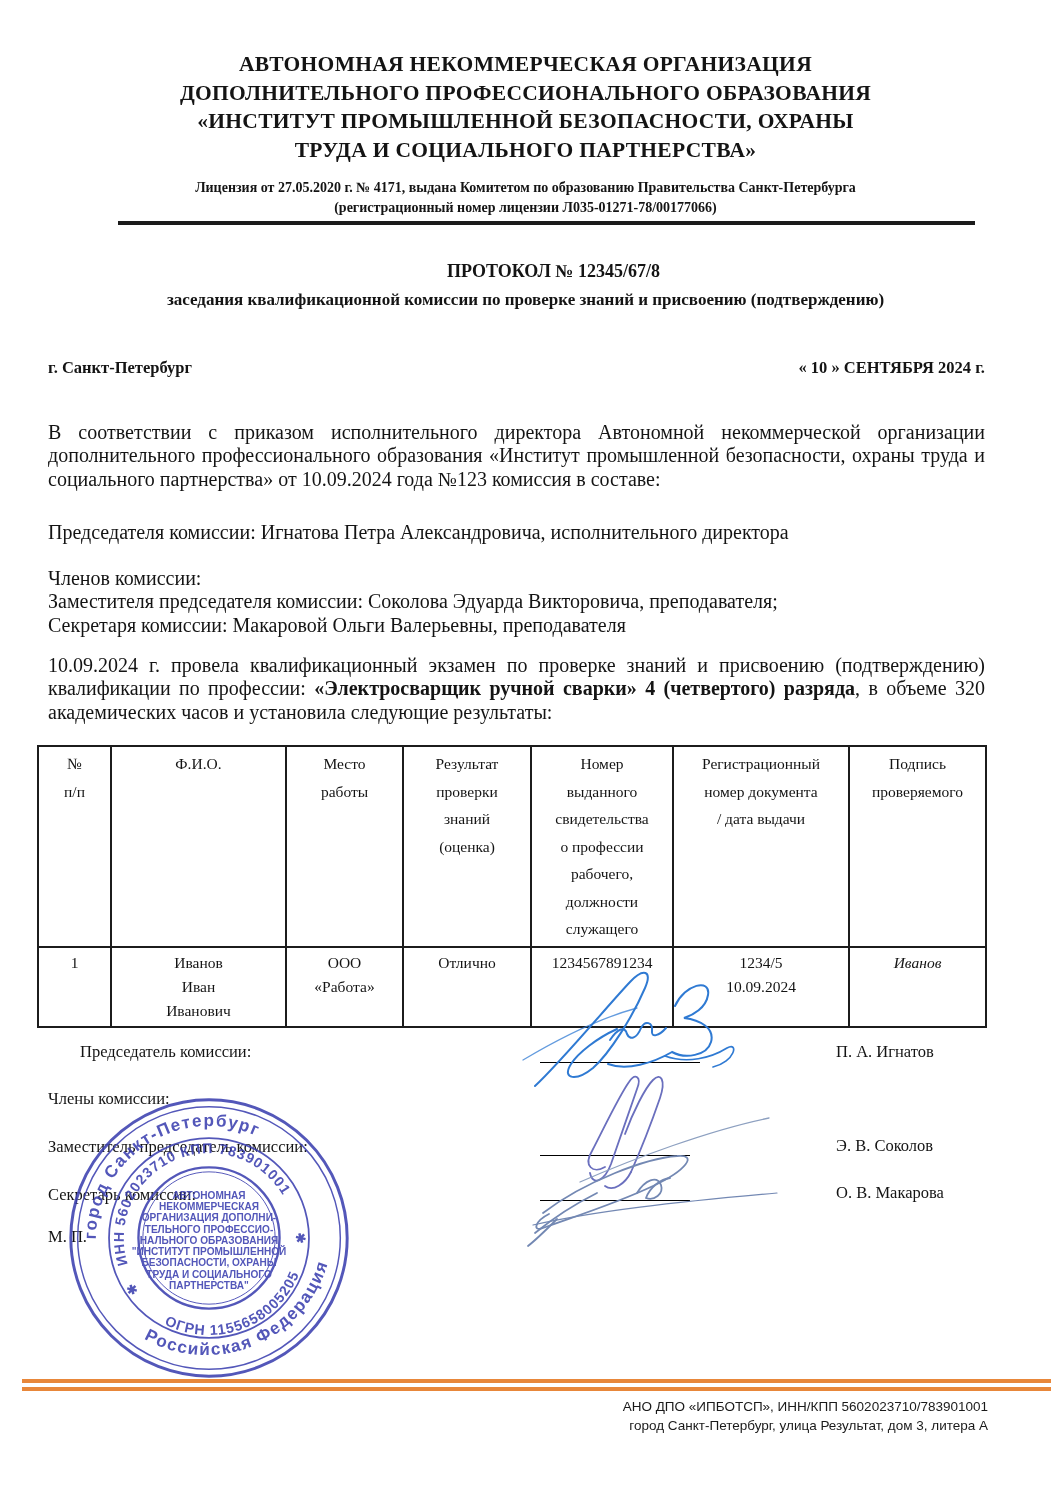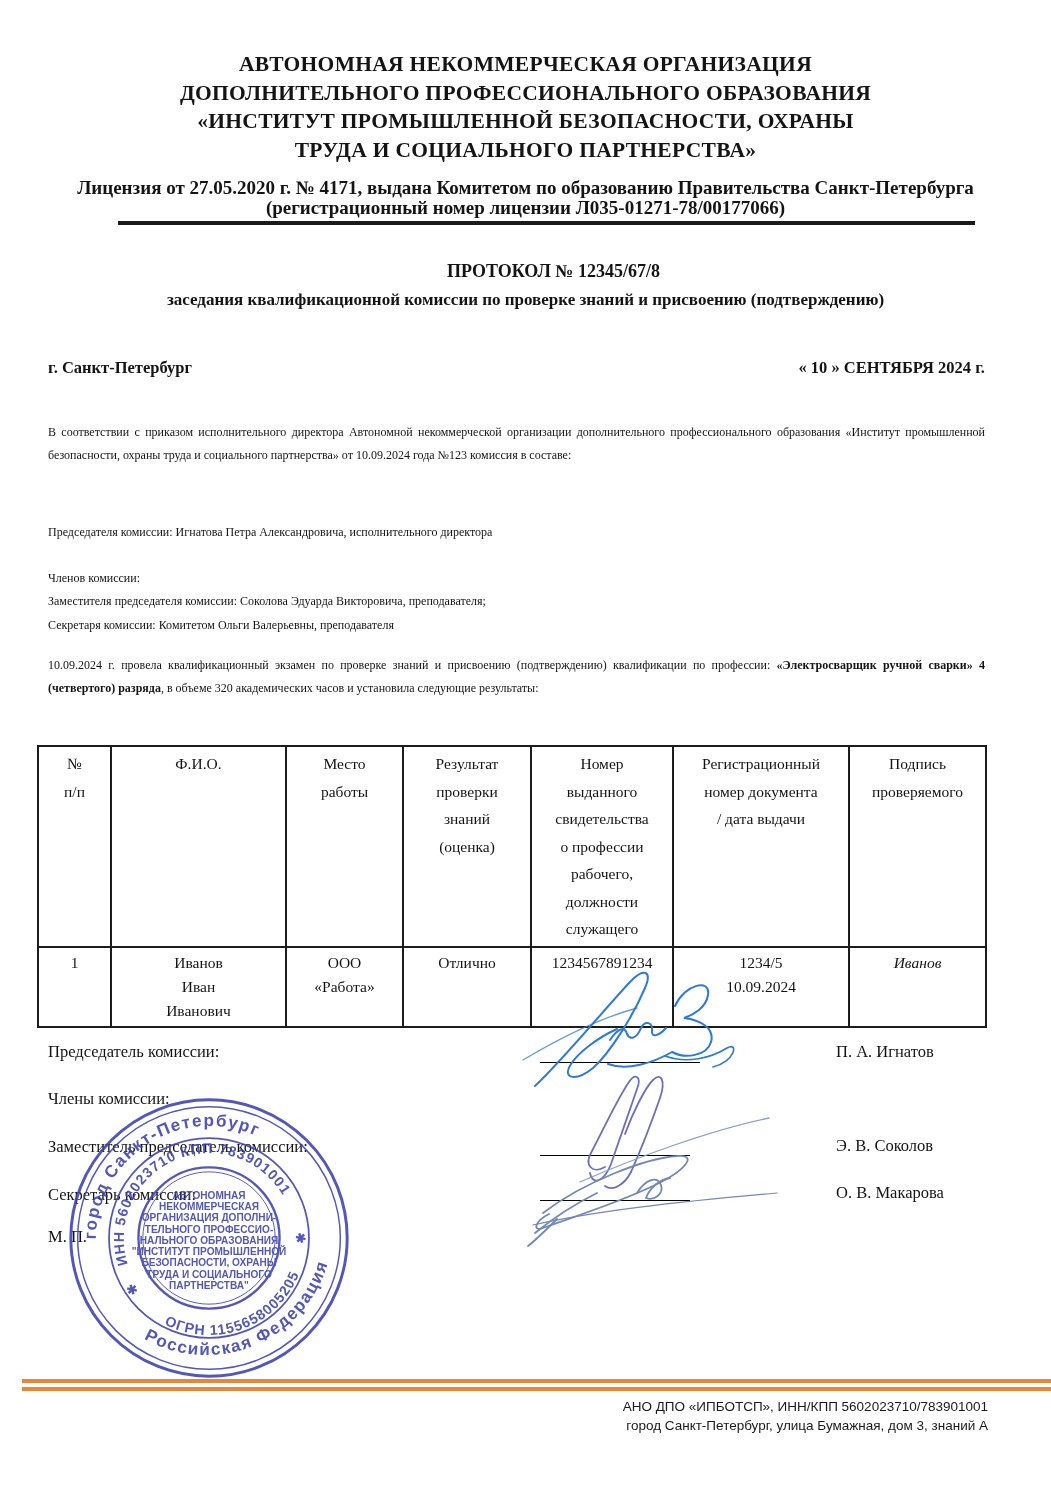--- a/index.html
+++ b/index.html
@@ -2,30 +2,30 @@
 <html lang="ru"><head>
 <meta charset="utf-8">
 <style>
   * { margin:0; padding:0; box-sizing:border-box; }
   html,body { background:#ffffff; }
   body { width:1051px; height:1500px; position:relative; font-family:"Liberation Serif", serif; color:#141414; }
   .page { position:absolute; inset:0; width:1051px; height:1500px; background:#fff; overflow:hidden; }
 
   
   .org-header { position:absolute; top:50px; left:0; width:100%; text-align:center; font-weight:bold; font-size:21.5px; line-height:28.5px; letter-spacing:.3px; }
-  .license-block { position:absolute; top:178px; left:0; width:100%; text-align:center; font-weight:bold; font-size:19px; line-height:20px; }
+  .license-block { position:absolute; top:178px; left:0; width:100%; text-align:center; font-weight:bold; font-size:14px; line-height:20px; }
   .header-rule { position:absolute; top:221px; left:118px; width:857px; height:3px; border-top:3px solid #1b1b1b; border-bottom:1px solid #1b1b1b; }
 
   
   .protocol-title { position:absolute; top:261px; left:0; width:100%; text-align:center; font-weight:bold; font-size:18px;margin-left:28px; }
   .protocol-subtitle { position:absolute; top:287px; left:0; width:100%; text-align:center; font-weight:bold; font-size:17px; line-height:25.5px; }
   .city-date-row { position:absolute; top:358px; left:48px; width:937px; display:flex; justify-content:space-between; font-weight:bold; font-size:16.5px; }
 
   
-  .para { position:absolute; left:48px; width:937px; font-size:12px; line-height:23.3px; text-align:justify; text-align-last:left; }
+  .para { position:absolute; left:48px; width:937px; font-size:20px; line-height:23.3px; text-align:justify; text-align-last:left; }
   .p-intro { top:421px; }
   .p-chairman { top:521px; text-align:left; }
   .p-members { top:567px; text-align:center; }
   .p-exam { top:654px; }
   .bold-inline { font-weight:bold; }
 
   
   table.results { position:absolute; top:745px; left:37px; width:948px; border-collapse:collapse; table-layout:fixed; font-size:15.5px; }
   table.results th, table.results td { border:2px solid #1c1c1c; vertical-align:top; padding:3px 4px; font-weight:normal; }
   table.results th { text-align:center; line-height:27.5px; height:167px; white-space:pre-line; }
@@ -79,21 +79,21 @@
     <span>« 10 » СЕНТЯБРЯ 2024 г.</span>
   </div>
 
   <div class="para p-intro">В соответствии с приказом исполнительного директора Автономной некоммерческой организации дополнительного профессионального образования «Институт промышленной безопасности, охраны труда и социального партнерства» от 10.09.2024 года №123 комиссия в составе:</div>
 
   <div class="para p-chairman">Председателя комиссии: Игнатова Петра Александровича, исполнительного директора</div>
 
   <div class="para p-members">
     <div>Членов комиссии:</div>
     <div>Заместителя председателя комиссии: Соколова Эдуарда Викторовича, преподавателя;</div>
-    <div>Секретаря комиссии: Комитетом Ольги Валерьевны, преподавателя</div>
+    <div>Секретаря комиссии: Макаровой Ольги Валерьевны, преподавателя</div>
   </div>
 
   <div class="para p-exam">
     <span>10.09.2024 г. провела квалификационный экзамен по проверке знаний и присвоению (подтверждению) квалификации по профессии: </span><span class="bold-inline">«Электросварщик ручной сварки» 4 (четвертого) разряда</span><span>, в объеме 320 академических часов и установила следующие результаты:</span>
   </div>
 
   <table class="results">
     <colgroup>
       <col style="width:73px">
         <col style="width:175px">
@@ -138,21 +138,21 @@
 «Работа»</td>
         <td>Отлично</td>
         <td>1234567891234</td>
         <td>1234/5
 10.09.2024</td>
         <td class="cell-sign">Иванов</td>
       </tr>
     </tbody>
   </table>
 
-  <div class="sig-label" style="top:1042px;">Председатель комиссии:</div>
+  <div class="sig-label" style="top:1042px;margin-left:32px;">Председатель комиссии:</div>
   <div class="sig-name" style="top:1042px;">П. А. Игнатов</div>
 
   <div class="sig-label" style="top:1089px;">Члены комиссии:</div>
 
   <div class="sig-label" style="top:1137px;">Заместитель председатель комиссии:</div>
   <div class="sig-name" style="top:1136px;">Э. В. Соколов</div>
 
   <div class="sig-label" style="top:1185px;">Секретарь комиссии:</div>
   <div class="sig-name" style="top:1183px;">О. В. Макарова</div>
 
@@ -231,16 +231,16 @@
       <text x="150" y="179">БЕЗОПАСНОСТИ, ОХРАНЫ</text>
       <text x="150" y="190.5">ТРУДА И СОЦИАЛЬНОГО</text>
       <text x="150" y="202">ПАРТНЕРСТВА"</text>
     </g>
   </svg>
 
   <div class="footer-stripe stripe-1" style="background:#e8873a;"></div>
   <div class="footer-stripe stripe-2" style="background:#e8873a;"></div>
   <div class="footer-text">
     <div>АНО ДПО «ИПБОТСП», ИНН/КПП 5602023710/783901001</div>
-    <div>город Санкт-Петербург, улица Бумажная, дом 3, знаний А</div>
+    <div>город Санкт-Петербург, улица Результат, дом 3, литера А</div>
   </div>
 
 </div>
 
 </body></html>

